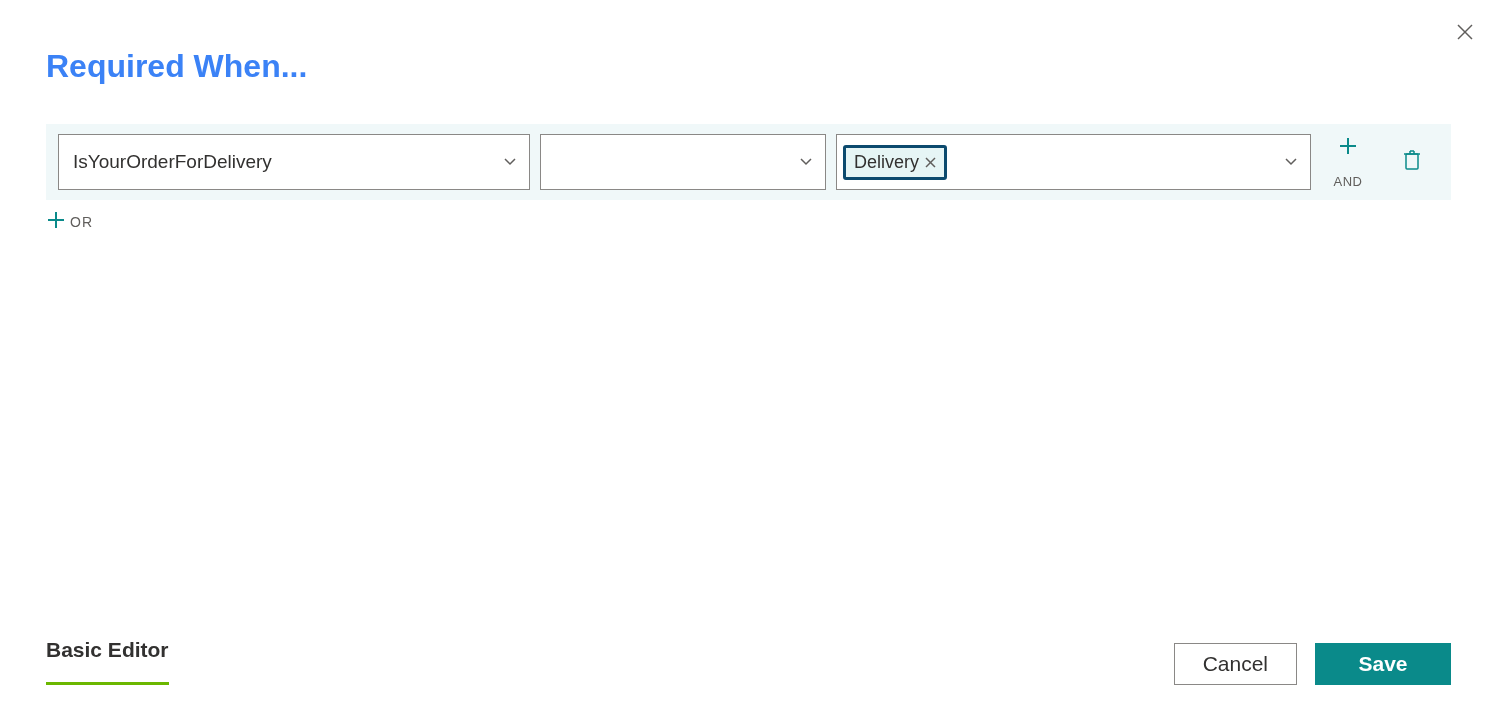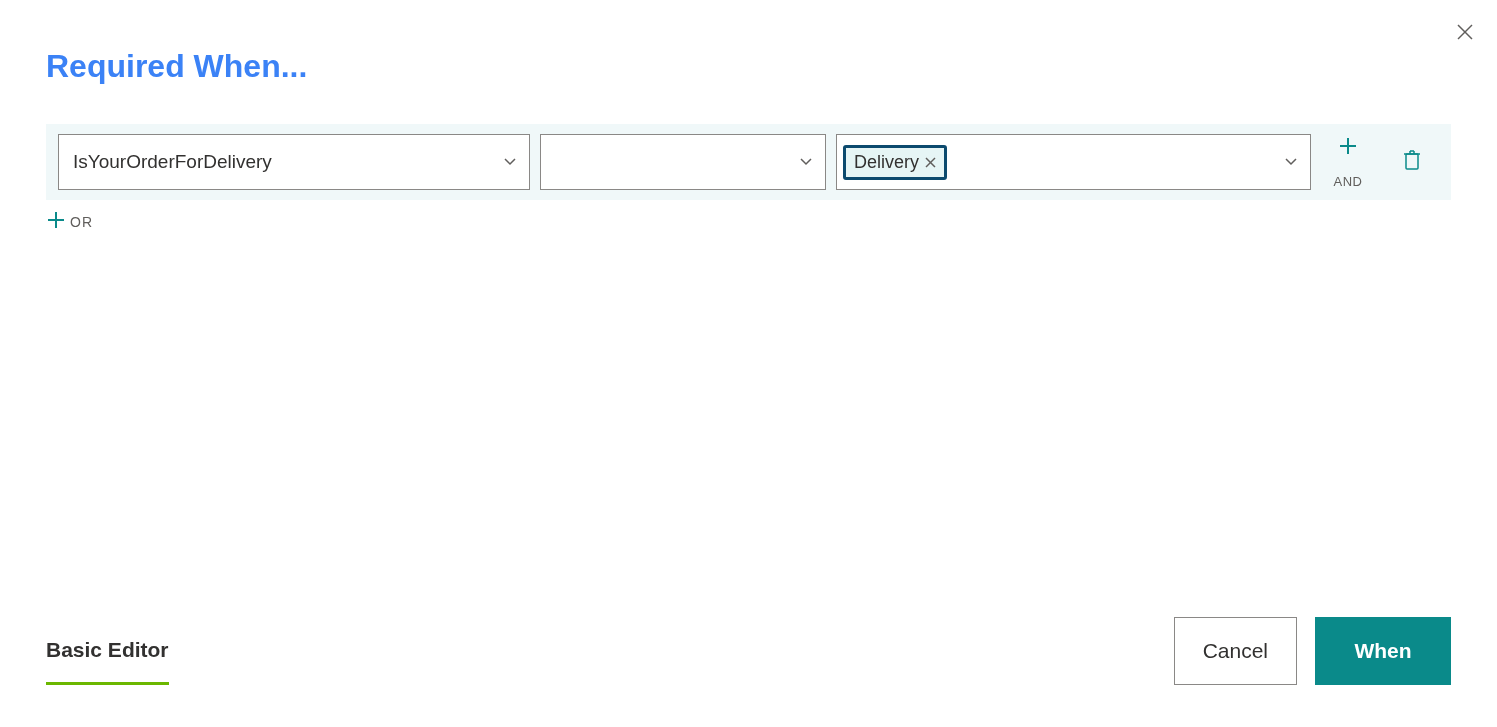--- a/index.html
+++ b/index.html
@@ -141,21 +141,21 @@
     }
     .tab.active {
       font-weight: 700;
       border-bottom-color: #6bb700;
     }
     .buttons {
       display: flex;
       gap: 18px;
     }
     .btn {
-      height: 68px;
+      height: 42px;
       padding: 0 28px;
       font-size: 21px;
       cursor: pointer;
       border: none;
       display: flex;
       align-items: center;
       justify-content: center;
     }
     .btn-cancel {
       background: #fff;
@@ -248,15 +248,15 @@
   </span>
   <span class="or-label">OR</span>
 </div>
 
 <div class="footer">
   <div class="tabs">
     <div class="tab active">Basic Editor</div>
   </div>
   <div class="buttons">
     <button class="btn btn-cancel">Cancel</button>
-    <button class="btn btn-save">When</button>
+    <button class="btn btn-save">Save</button>
   </div>
 </div>
 
 </body></html>

